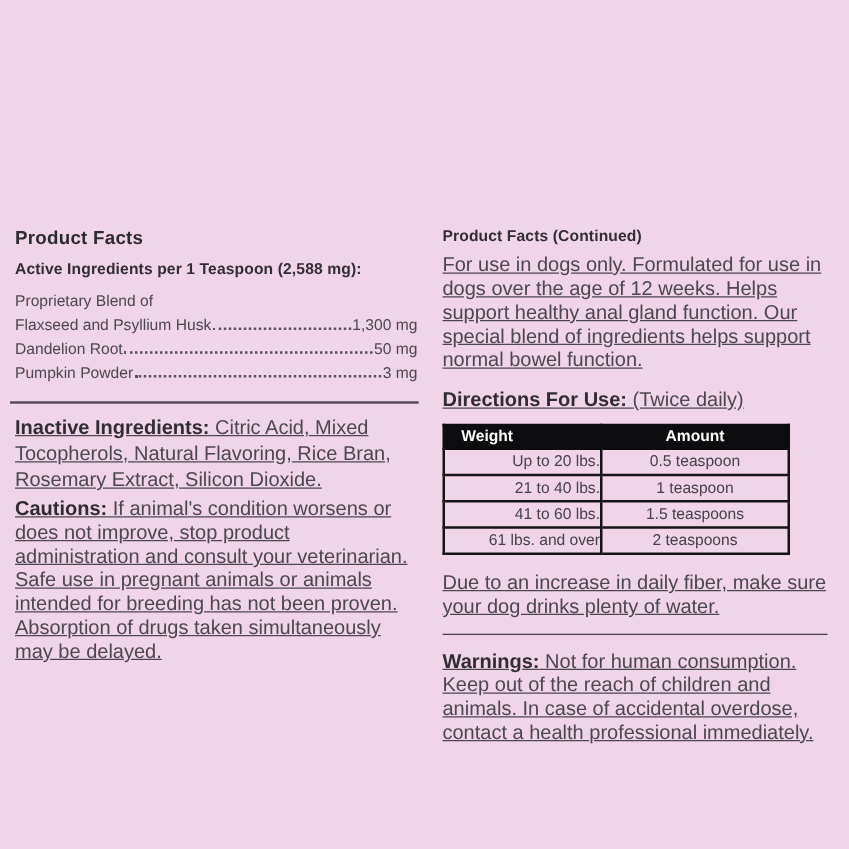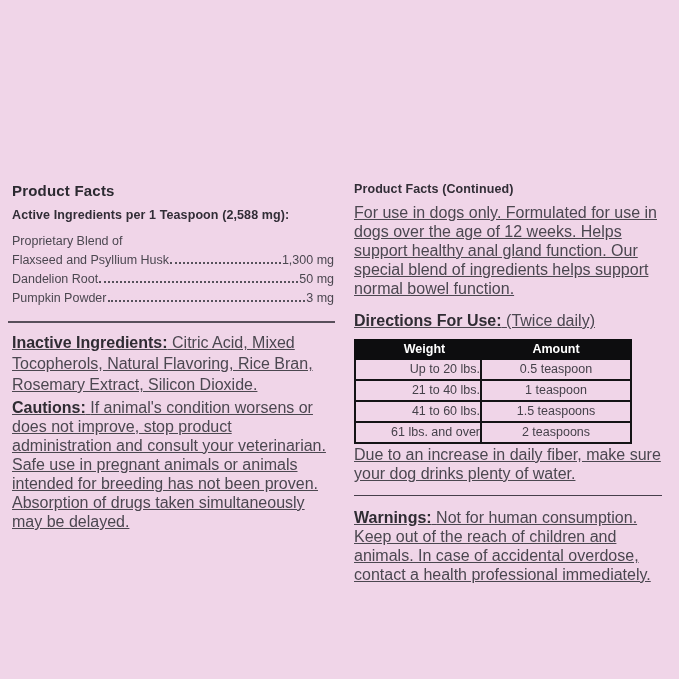--- a/index.html
+++ b/index.html
@@ -44,36 +44,36 @@
     border:none; border-top:2px solid #584f5b;
     margin:13px 0 9px -4px; width:327px;
   }
   .divider-right {
     border:none; border-top:1.5px solid #473f4b;
     margin:12px 0 12px 0; width:308px;
   }
 
   .mt-cautions { margin-top:3px; }
   .mt-directions { margin-top:13px; }
-  .mt-due { margin-top:1px; }
+  .mt-due { margin-top:13px; }
   .mb-intro-title { margin-bottom:7px; }
 
   table.dosage {
     border-collapse:collapse;
     margin-top:9px;
     width:278px;
     background:transparent;
   }
   table.dosage th {
     background:#0d0d0f; color:#ffffff;
     font-size:12.5px; font-weight:bold;
     padding:1px 0 2px 0; line-height:14px;
     border:2px solid #0d0d0f;
   }
-  table.dosage th.w { text-align:center; padding-left:13px; width:126px; }
+  table.dosage th.w { text-align:left; padding-left:13px; width:126px; }
   table.dosage th.a { text-align:center; }
   table.dosage td {
     border:2px solid #141316;
     font-size:12.5px; color:#45414a;
     line-height:14px; padding:2px 0 3px 0;
   }
   table.dosage td.w { padding-left:10px; text-align:right; }
   table.dosage td.a { text-align:center; }
 </style>
 </head>

